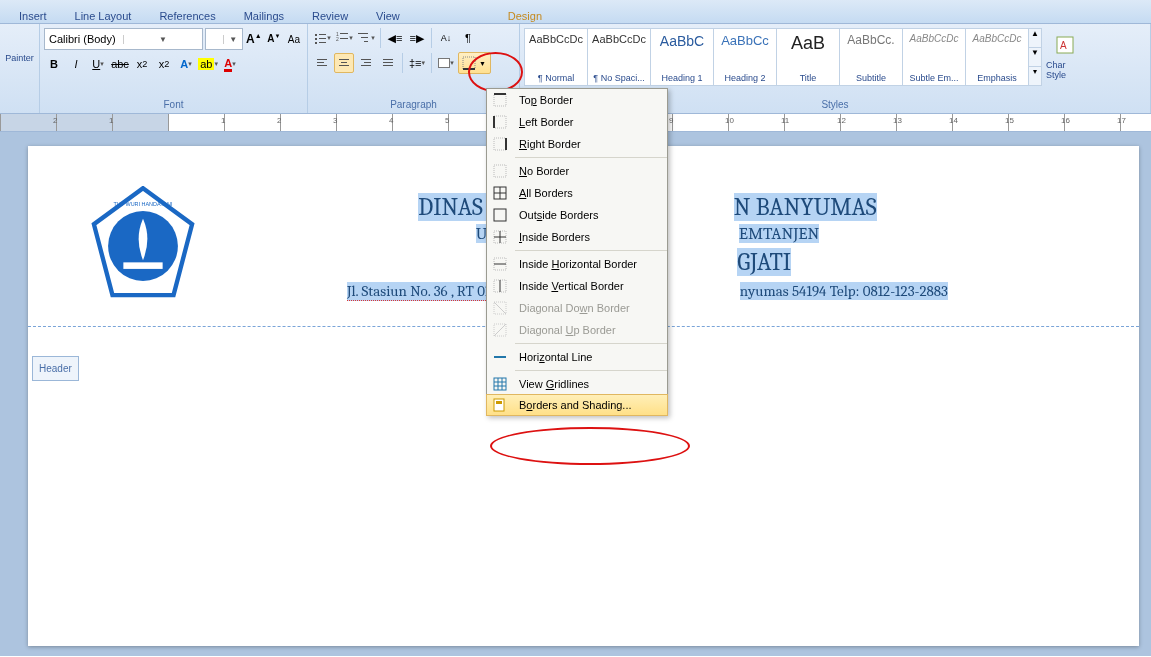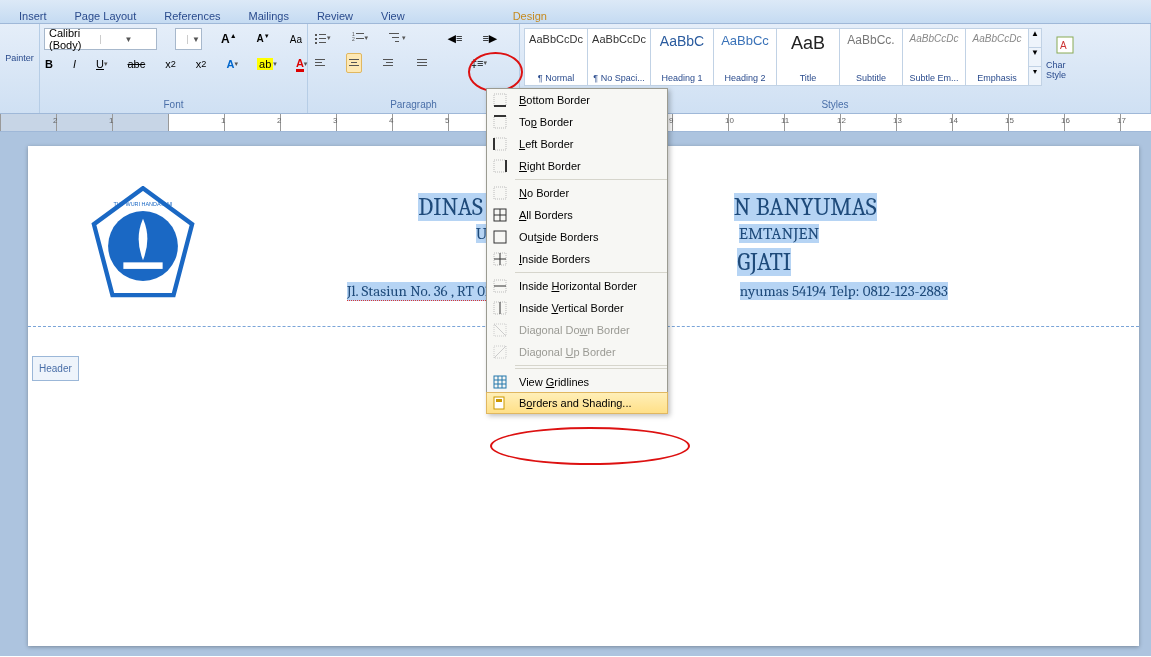--- a/index.html
+++ b/index.html
@@ -6,21 +6,21 @@
 body { font-family: "Segoe UI", Tahoma, sans-serif; font-size: 11px; background: #fff; width: 1151px; height: 657px; overflow: hidden; position: relative; }
 
 
 .tabstrip { height: 24px; background: linear-gradient(#dce9f7,#c5dbf2); display: flex; align-items: flex-end; padding-left: 5px; border-bottom: 1px solid #9fb8d8; }
 .tab { padding: 4px 14px 1px; color: #2a4b8d; cursor: pointer; font-size: 11px; }
 
 
 .ribbon { height: 90px; background: linear-gradient(#e5eef9,#cfe0f3); border-bottom: 1px solid #9fb8d8; display: flex; position: relative; }
 .group { border-right: 1px solid #b6cde6; padding: 4px 4px 2px; display: flex; flex-direction: column; justify-content: space-between; }
 .group-label { text-align: center; font-size: 10px; color: #4a6fa8; padding-bottom: 1px; }
-.group-row { display: flex; align-items: center; gap: 18px; }
+.group-row { display: flex; align-items: center; gap: 2px; }
 .btn { width: 22px; height: 22px; display: flex; align-items: center; justify-content: center; border: 1px solid transparent; border-radius: 2px; cursor: pointer; }
 .btn.small { width: 20px; height: 20px; }
 .sep { width: 1px; height: 20px; background: #b6cde6; margin: 0 2px; }
 
 
 .font-combo { display: flex; align-items: center; height: 22px; background: #fff; border: 1px solid #a7b8cc; width: 178px; }
 .font-combo span { flex: 1; padding: 0 4px; font-size: 11px; }
 .font-combo .dd { width: 14px; text-align: center; font-size: 8px; color: #555; border-left: 1px solid #ccc; }
 .size-combo { width: 42px; }
 
@@ -78,21 +78,21 @@
 .borders-btn { display: flex; align-items: center; height: 22px; border: 1px solid #e0b760; background: linear-gradient(#ffefc4,#ffe090); border-radius: 2px; padding: 0 2px; }
 .borders-btn .dd { width: 11px; text-align: center; font-size: 7px; }
 
 .change-styles { display:flex;flex-direction:column;align-items:center;justify-content:center;width:50px;padding:4px;color:#2a4b8d; }
 </style>
 </head>
 <body>
 
 <div class="tabstrip">
   <div class="tab">Insert</div>
-  <div class="tab">Page Layout</div>
+  <div class="tab">Line Layout</div>
   <div class="tab">References</div>
   <div class="tab">Mailings</div>
   <div class="tab">Review</div>
   <div class="tab">View</div>
   <div class="tab" style="margin-left:80px;color:#c58a1f">Design</div>
 </div>
 
 <div class="ribbon">
 
   <div class="group" style="width:40px">
@@ -381,29 +381,20 @@
     </div>
     <div class="header-tag">Header</div>
   </div>
 </div>
 
 <div class="border-menu">
   <div class="bm-item">
       <span class="bm-ico">
         <svg class="i-box">
           <rect x="1" y="1" width="12" height="12" fill="none" stroke="#bbb" stroke-dasharray="1,1"></rect>
-          <line x1="1" y1="13" x2="13" y2="13" stroke="#333" stroke-width="2"></line>
-        </svg>
-      </span>
-      <span class="bm-label"><u>B</u><span>ottom Border</span></span>
-    </div>
-  <div class="bm-item">
-      <span class="bm-ico">
-        <svg class="i-box">
-          <rect x="1" y="1" width="12" height="12" fill="none" stroke="#bbb" stroke-dasharray="1,1"></rect>
           <line x1="1" y1="1" x2="13" y2="1" stroke="#333" stroke-width="2"></line>
         </svg>
       </span>
       <span class="bm-label">To<u>p</u> Border</span>
     </div>
   <div class="bm-item">
       <span class="bm-ico">
         <svg class="i-box">
           <rect x="1" y="1" width="12" height="12" fill="none" stroke="#bbb" stroke-dasharray="1,1"></rect>
           <line x1="1" y1="1" x2="1" y2="13" stroke="#333" stroke-width="2"></line>
@@ -488,20 +479,28 @@
   <div class="bm-item disabled">
       <span class="bm-ico">
         <svg class="i-box">
           <rect x="1" y="1" width="12" height="12" fill="none" stroke="#ccc" stroke-dasharray="1,1"></rect>
           <line x1="1" y1="13" x2="13" y2="1" stroke="#ccc"></line>
         </svg>
       </span>
       <span class="bm-label">Diagonal <u>U</u>p Border</span>
     </div>
   <div class="bm-sep"></div>
+  <div class="bm-item">
+      <span class="bm-ico">
+        <svg class="i-box">
+          <line x1="1" y1="7" x2="13" y2="7" stroke="#27a" stroke-width="2"></line>
+        </svg>
+      </span>
+      <span class="bm-label">Hori<u>z</u>ontal Line</span>
+    </div>
   <div class="bm-sep"></div>
   <div class="bm-item">
       <span class="bm-ico">
         <svg class="i-box">
           <rect x="1" y="1" width="12" height="12" fill="none" stroke="#27a"></rect>
           <line x1="1" y1="5" x2="13" y2="5" stroke="#27a"></line>
           <line x1="1" y1="9" x2="13" y2="9" stroke="#27a"></line>
           <line x1="5" y1="1" x2="5" y2="13" stroke="#27a"></line>
           <line x1="9" y1="1" x2="9" y2="13" stroke="#27a"></line>
         </svg>

